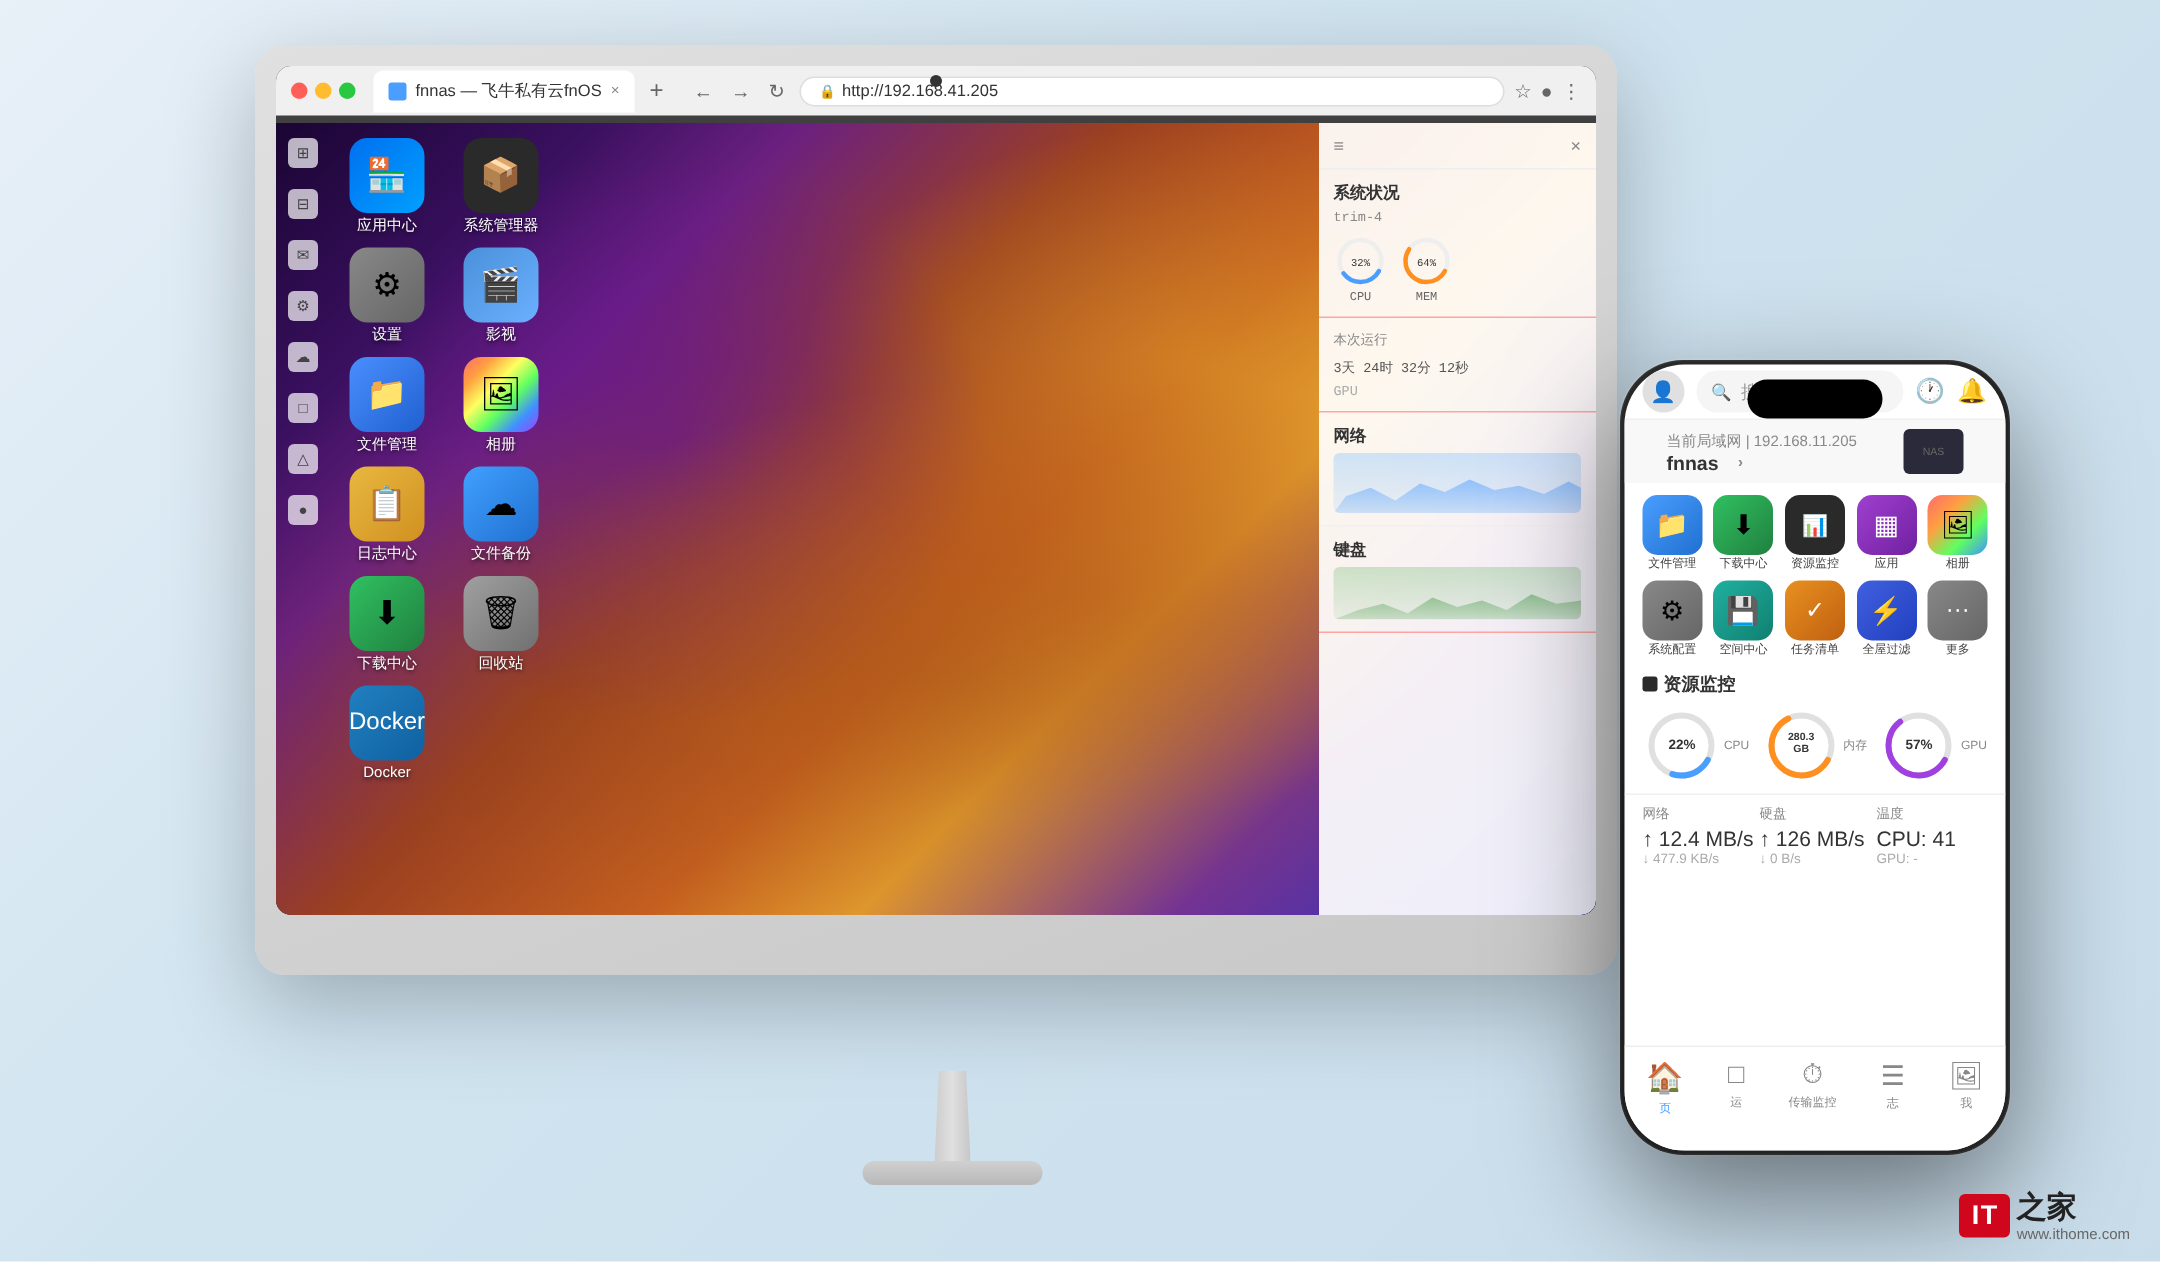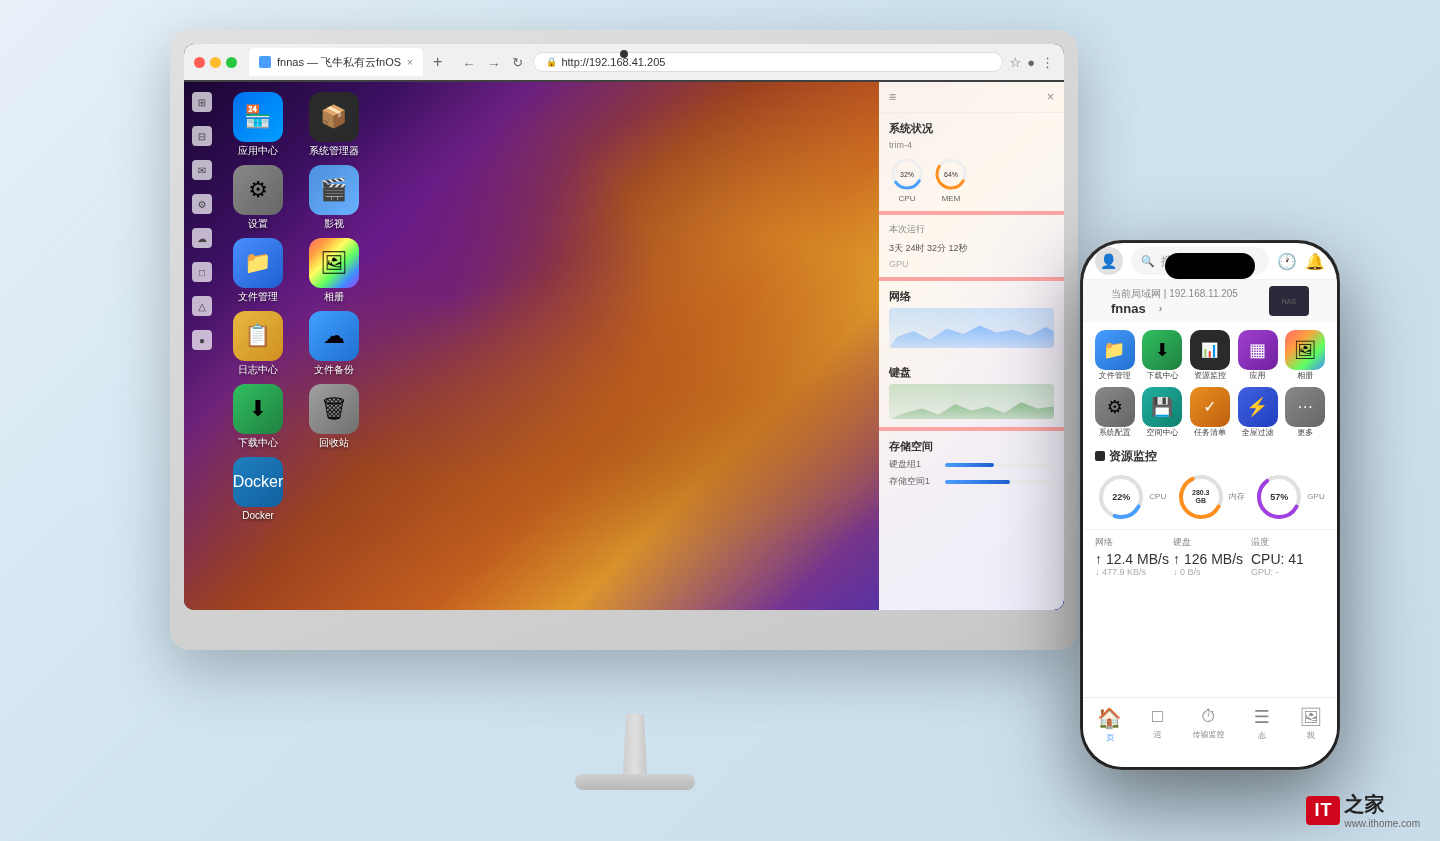--- a/index.html
+++ b/index.html
@@ -51,21 +51,21 @@
     }
     
     .browser-chrome {
       width: 100%;
       height: 38px;
       background: #f0f0f0;
       display: flex;
       align-items: center;
       padding: 0 10px;
       gap: 6px;
-      border-bottom: 2px solid #404040;
+      border-bottom: 5px solid #404040;
     }
     .traffic-lights {
       display: flex;
       gap: 5px;
       margin-right: 6px;
     }
     .tl { width: 11px; height: 11px; border-radius: 50%; }
     .tl-red { background: #ff5f57; }
     .tl-yellow { background: #febc2e; }
     .tl-green { background: #28c840; }
@@ -222,21 +222,22 @@
       align-items: center;
       justify-content: space-between;
       padding: 8px 10px;
       border-bottom: 1px solid #eee;
     }
     .panel-icon { font-size: 12px; color: #888; }
     .panel-close { font-size: 12px; color: #888; cursor: pointer; }
 
     .panel-section {
       padding: 8px 10px;
-      border-bottom: 4px solid #fca5a5;
+      border-bottom: 1px solid #fca5a5;
+      font-family: Liberation Mono, monospace;
     }
     .panel-section-title {
       font-size: 11px;
       font-weight: 600;
       color: #333;
       margin-bottom: 4px;
     }
     .panel-section-sub {
       font-size: 9px;
       color: #888;
@@ -731,35 +732,20 @@
               </div>
             </div>
 
             <div class="panel-section">
               <div class="panel-section-title">键盘</div>
               <div class="keyboard-chart">
                 <div class="keyboard-chart-line"></div>
               </div>
             </div>
 
-            <div class="disk-section">
-              <div class="disk-title">存储空间</div>
-              <div class="disk-item">
-                <span class="disk-label">硬盘组1</span>
-                <div class="disk-bar-bg">
-                  <div class="disk-bar-fill" style="width:45%"></div>
-                </div>
-              </div>
-              <div class="disk-item">
-                <span class="disk-label">存储空间1</span>
-                <div class="disk-bar-bg">
-                  <div class="disk-bar-fill" style="width:60%"></div>
-                </div>
-              </div>
-            </div>
           </div>
         </div>
       </div>
     </div>
   </div>
 
   <div class="imac-stand">
     <div class="stand-neck"></div>
     <div class="stand-base"></div>
   </div>

